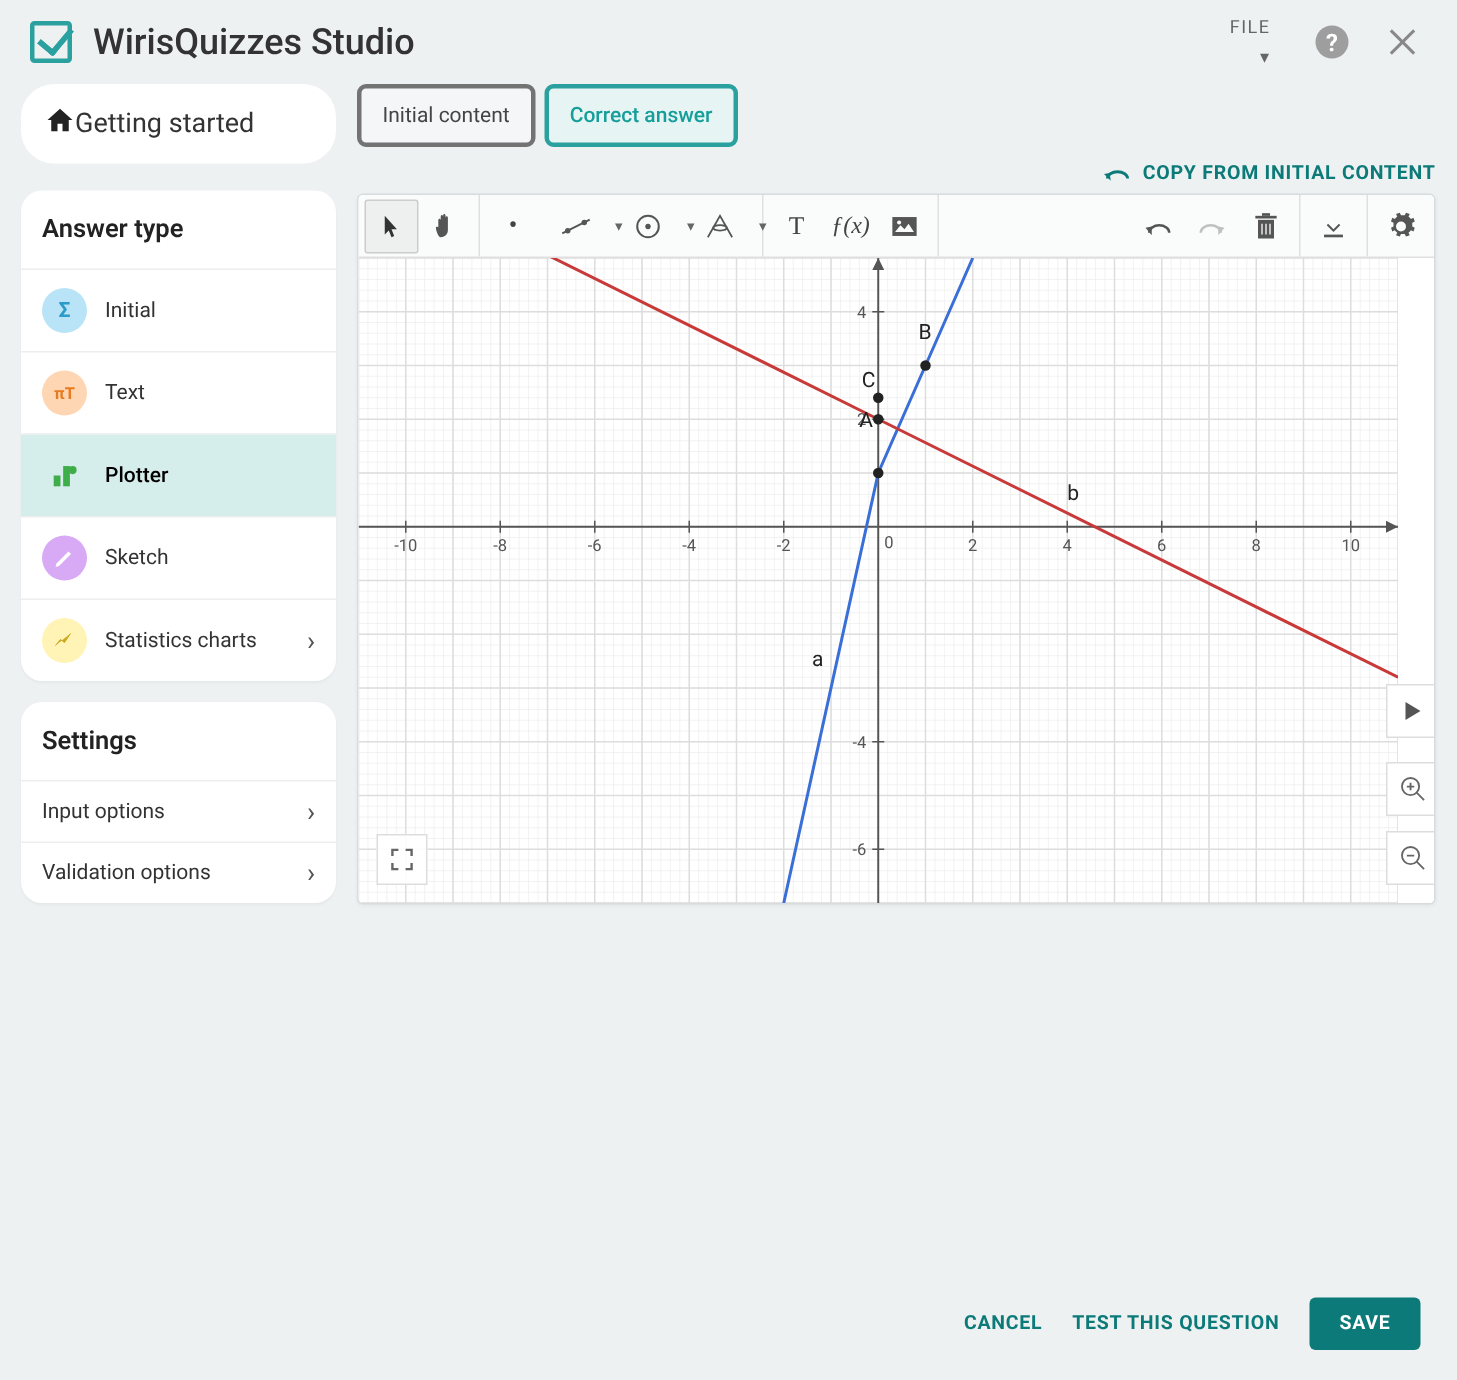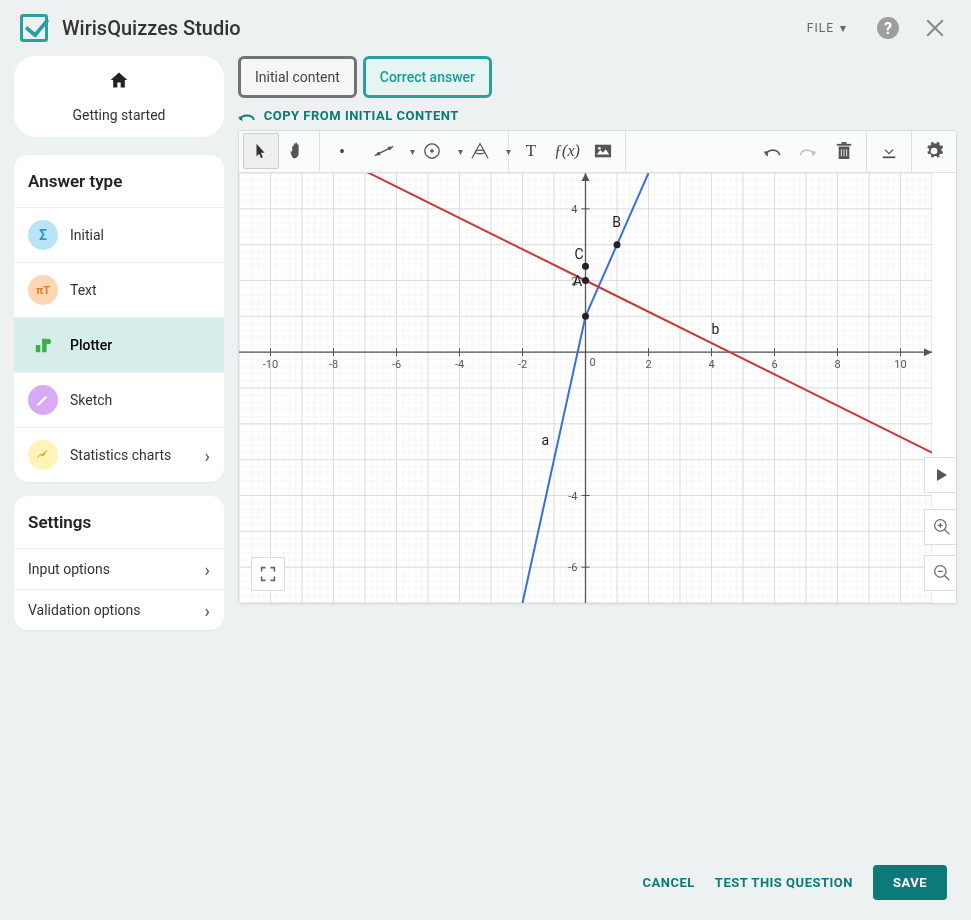--- a/index.html
+++ b/index.html
@@ -26,30 +26,31 @@
   }
   .logo-check {
     position: absolute;
     left: 3px; top: 1px;
     width: 22px; height: 14px;
     border-left: 4px solid #2aa19f;
     border-bottom: 4px solid #2aa19f;
     transform: rotate(-50deg);
     border-bottom-left-radius: 2px;
   }
-  .title { font-size: 20px; font-weight: 500; color: #333; flex: 1; }
+  .title { font-size: 24px; font-weight: 500; color: #333; flex: 1; }
   .file-menu {
     font-size: 12px;
     letter-spacing: 1px;
     color: #666;
     margin-right: 30px;
     display: flex;
     align-items: flex-end;
     gap: 6px;
     cursor: pointer;
+    flex-direction: column;
   }
   .help-icon {
     width: 22px; height: 22px;
     border-radius: 50%;
     background: #9e9e9e;
     color: #fff;
     display: flex; align-items: center; justify-content: center;
     font-weight: bold;
     margin-right: 25px;
     cursor: pointer;
@@ -116,29 +117,27 @@
   .ico-stats { background: #fff4b5; color: #d9c130; }
   .nav-chevron {
     position: absolute;
     right: 14px;
     color: #555;
     font-size: 18px;
   }
   .getting-started {
     display: flex;
     align-items: center;
-    gap: 14px;
     padding: 14px 16px;
     background: #fff;
     border-radius: 22px;
     margin-bottom: 18px;
-    font-size: 14px;
+    font-size: 18px;
     color: #333;
     cursor: pointer;
-    flex-direction: column;
   }
 
   .content { flex: 1; min-width: 0; }
   .tabs { display: flex; gap: 6px; margin-bottom: 10px; }
   .tab {
     padding: 10px 14px;
     border: 3px solid #737373;
     border-radius: 6px;
     background: #f5f6f7;
     font-size: 14px;
@@ -151,20 +150,21 @@
     color: #159e9a;
     font-weight: 500;
   }
   .instructions {
     font-size: 14px;
     color: #555;
     line-height: 1.5;
     margin-bottom: 14px;
   }
   .copy-link {
+    text-align: right;
     color: #0b7a78;
     font-weight: 700;
     font-size: 13px;
     letter-spacing: .5px;
     margin-bottom: 6px;
     cursor: pointer;
   }
   .copy-link svg { vertical-align: middle; margin-right: 4px; }
 
   .editor {

